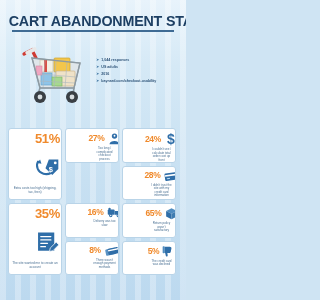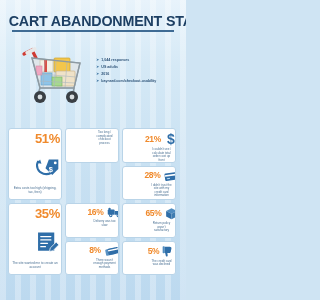--- a/index.html
+++ b/index.html
@@ -164,28 +164,38 @@
           <path d="M22 6 L36 6 L36 20 L27 29 L17 19 Z" fill="#2f6ea8"></path>
           <circle cx="31.5" cy="11" r="2.1" fill="#ffffff"></circle>
           <text x="25" y="24" font-family="Liberation Sans, sans-serif" font-size="11" font-weight="bold" fill="#ffffff" text-anchor="middle">$</text>
         </svg>
       </div>
       <div class="cap">Extra costs too high (shipping, tax, fees)</div>
     </div>
 
     <div class="wide-col" style="display:flex;flex-direction:column;gap:3px;">
       <div class="card sm">
+        <div class="row-head">
+          <span class="pct">27%</span>
+          <span>
+            <svg viewBox="0 0 16 16" width="13" height="13">
+              <circle cx="8" cy="5" r="3.3" fill="#2f6ea8"></circle>
+              <path d="M1.8 15 C2.2 9.8 13.8 9.8 14.2 15 Z" fill="#2f6ea8"></path>
+              <circle cx="8" cy="4.6" r="1.1" fill="#ffffff"></circle>
+            </svg>
+          </span>
+        </div>
         <div class="cap">Too long / complicated checkout process</div>
       </div>
     </div>
 
     <div class="wide-col" style="display:flex;flex-direction:column;gap:3px;">
       <div class="card sm">
         <div class="row-head">
-          <span class="pct">21%</span>
+          <span class="pct">24%</span>
           <span>
             <svg viewBox="0 0 16 16" width="14" height="14">
               <text x="8" y="14" font-family="Liberation Sans, sans-serif" font-size="16" font-weight="bold" fill="#2f6ea8" text-anchor="middle">$</text>
             </svg>
           </span>
         </div>
         <div class="cap">I couldn't see / calculate total order cost up front</div>
       </div>
       <div class="card sm">
         <div class="row-head">

